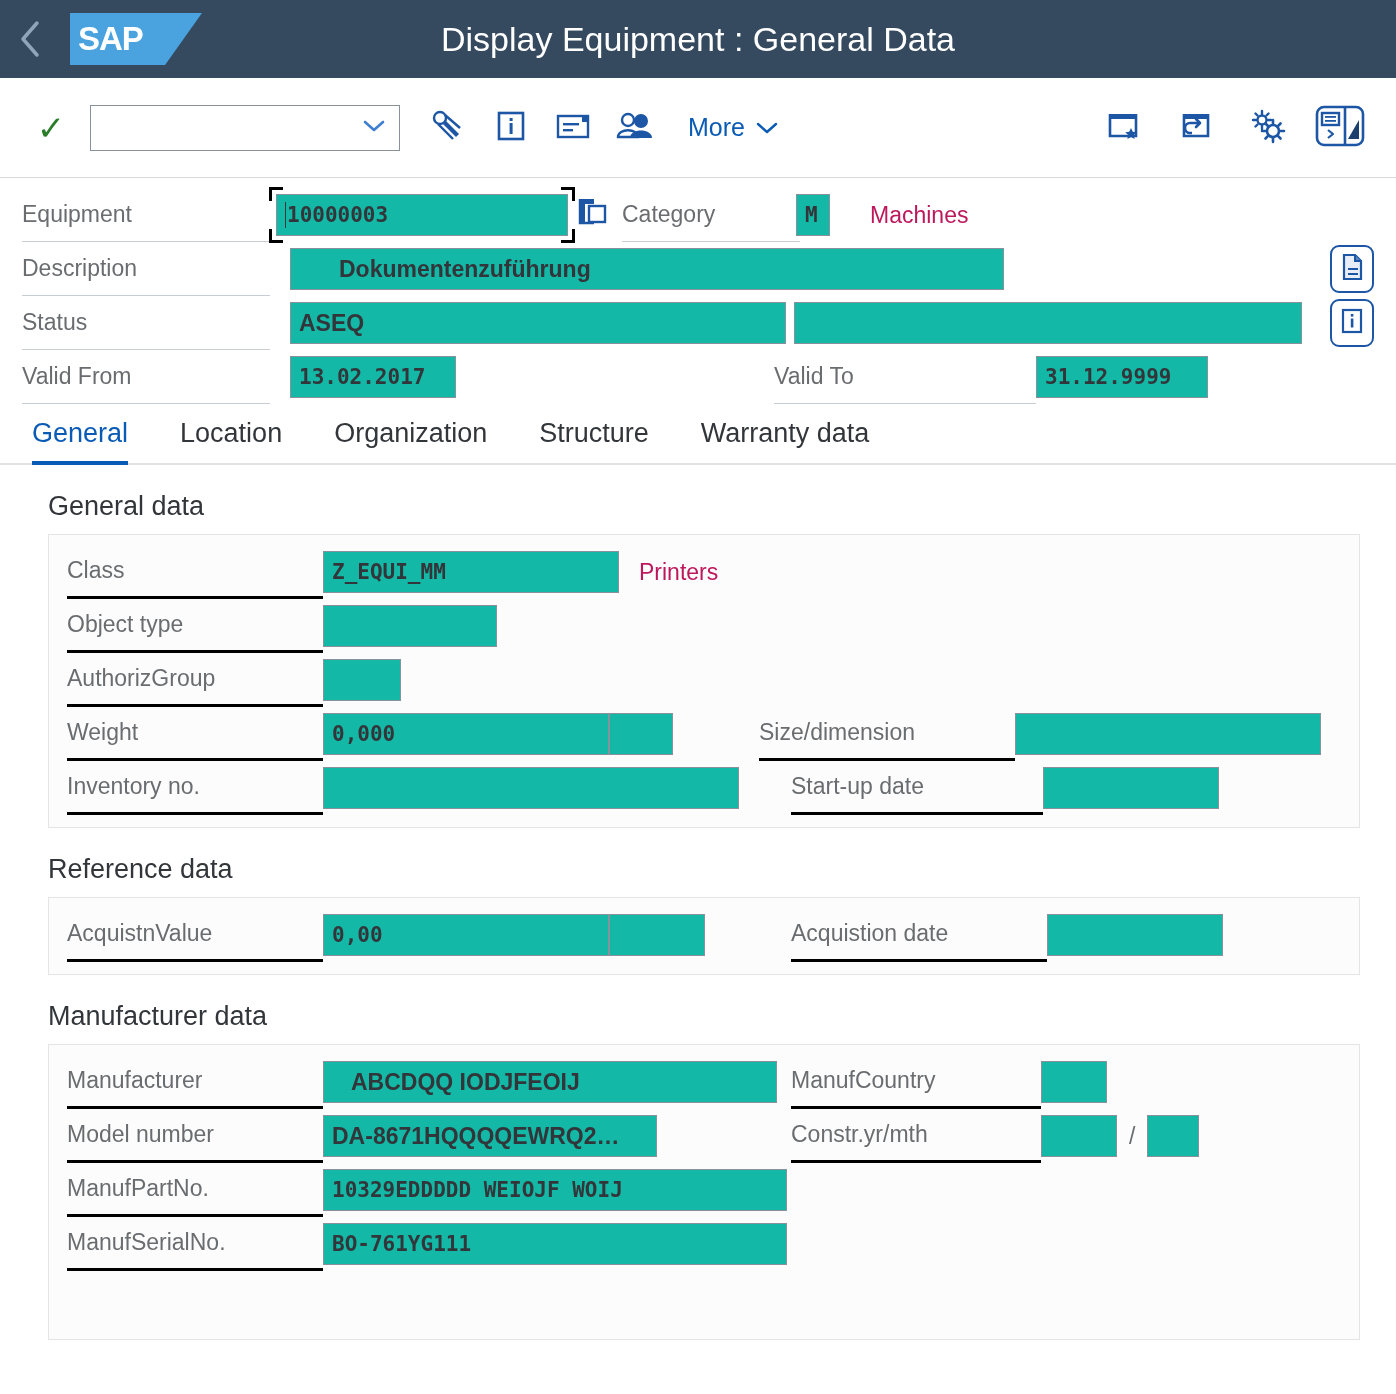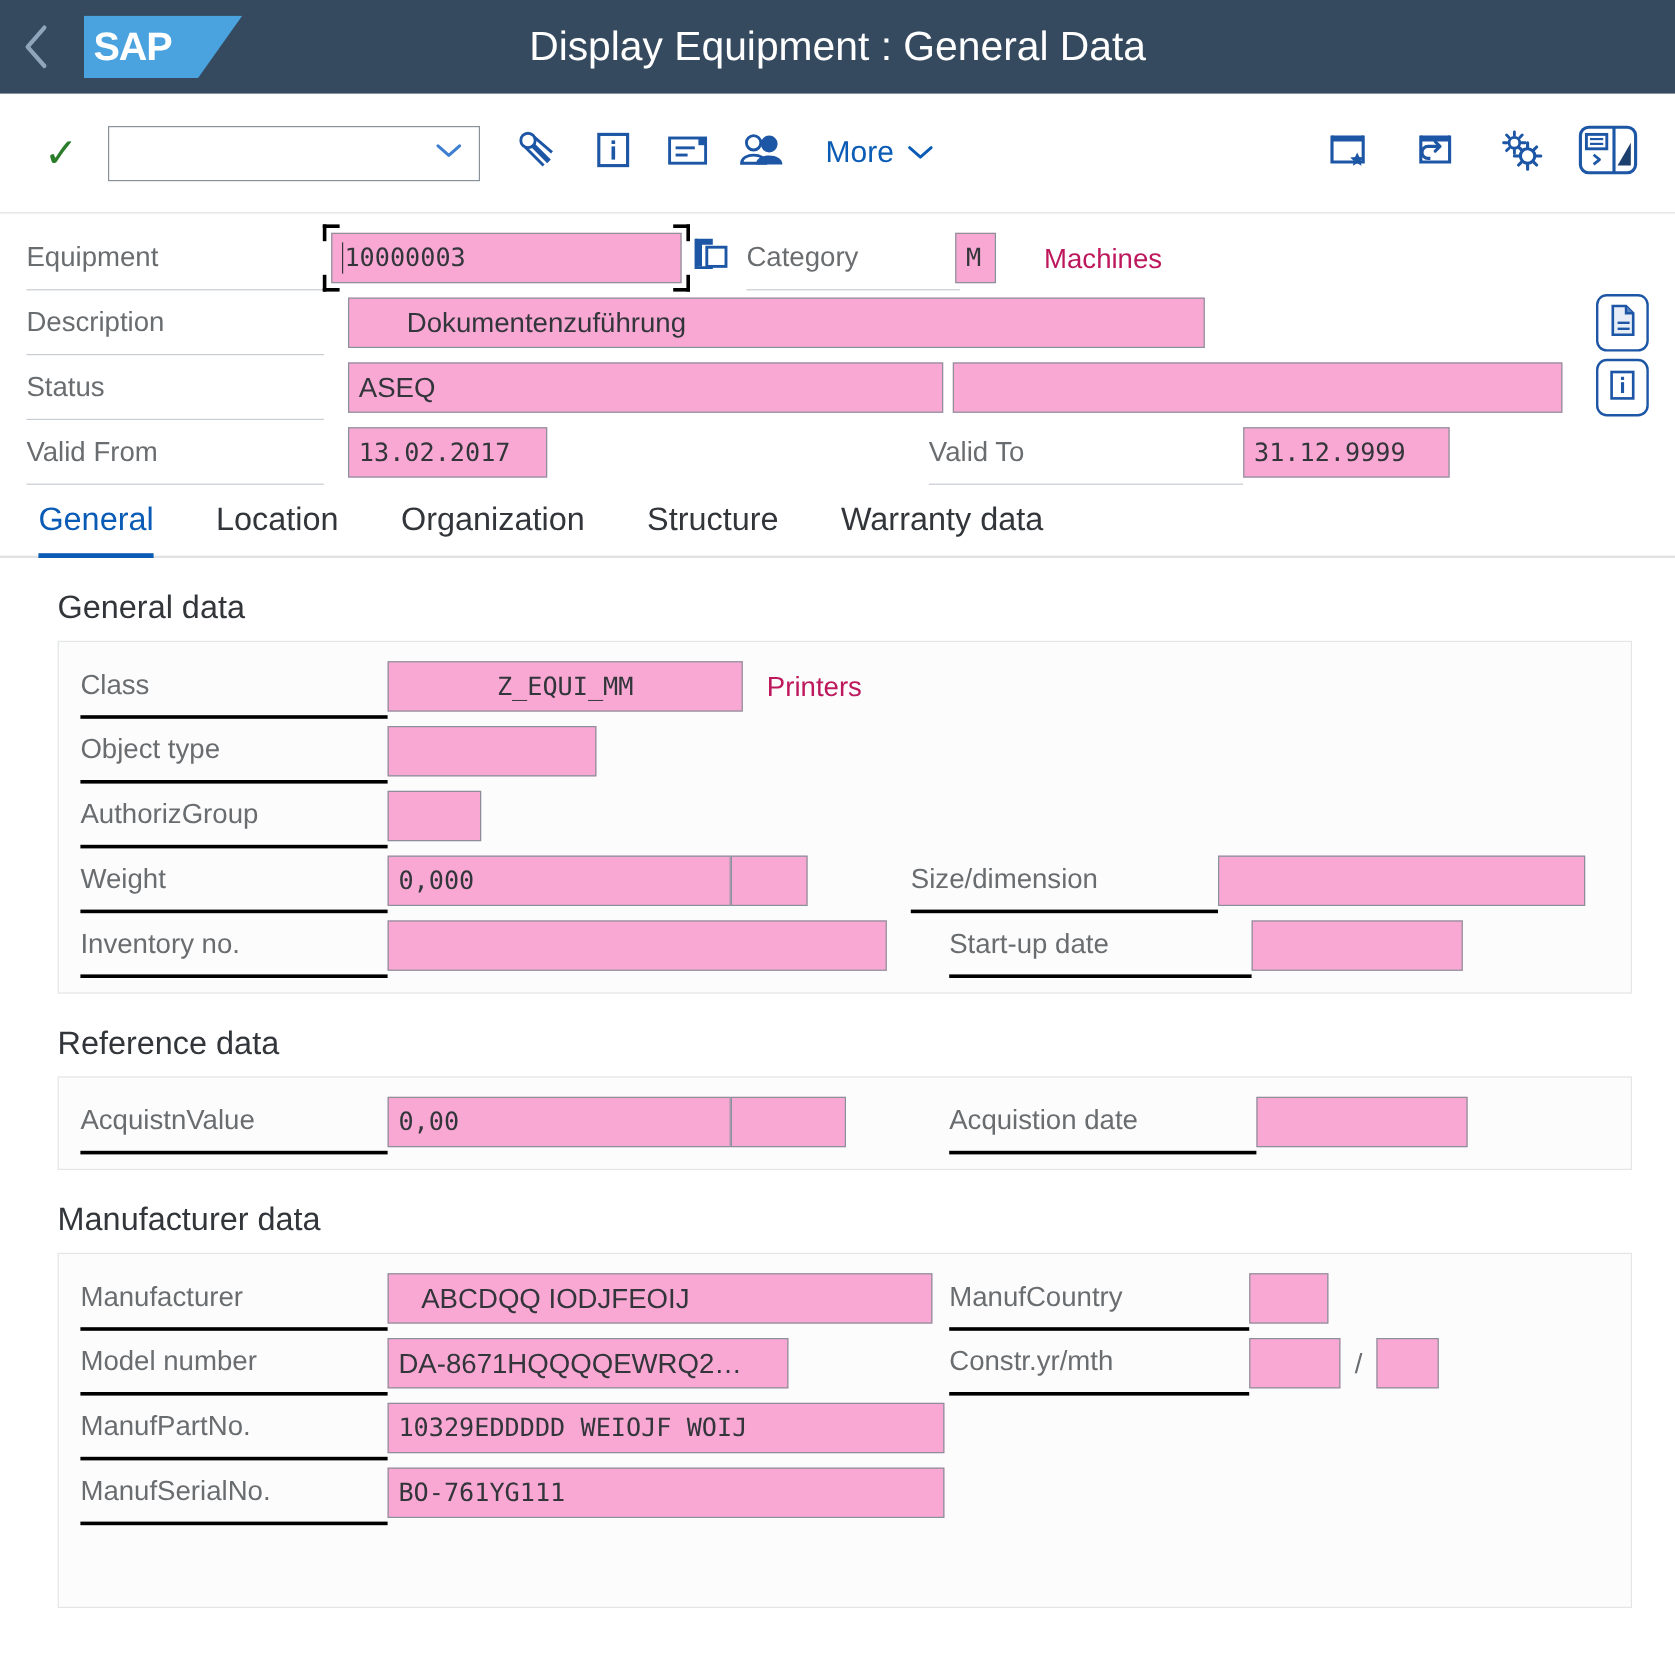--- a/index.html
+++ b/index.html
@@ -121,30 +121,31 @@
     color: #6a6d70;
     font-weight: 400;
     white-space: nowrap;
   }
   .lbl-underline {
     border-bottom: 1px solid #c8cdd3;
     height: 100%;
     display: flex; align-items: center;
   }
   .inp {
-    background: #f9a8d4;
+    background: #14b8a6;
     border: 1px solid #89919a;
     height: 42px;
     font-family: "DejaVu Sans Mono", monospace;
     font-size: 21px;
     color: #32363a;
     display: flex; align-items: center;
     padding: 0 8px;
     white-space: nowrap;
     overflow: hidden;
+    font-weight: bold;
   }
   .inp.sans { font-family: "Liberation Sans", sans-serif; font-size: 23px; }
   .focus-wrap { position: relative; display: inline-block; }
   .focus-wrap::before, .focus-wrap::after,
   .focus-wrap > .fc-tl, .focus-wrap > .fc-tr,
   .focus-wrap > .fc-bl, .focus-wrap > .fc-br { }
   .fc {
     position: absolute; width: 14px; height: 14px;
     border: 3px solid #000;
     pointer-events: none;
@@ -464,21 +465,21 @@
 
 <div class="content">
 
   <div class="section-title">General data</div>
   <div class="panel">
 
     <div class="frow">
       <div class="flabel" style="width:256px;">
         <span>Class</span>
       </div>
-      <div class="inp" style="width:296px;justify-content:center;">
+      <div class="inp" style="width:296px;">
         <span>Z_EQUI_MM</span>
       </div>
       <span class="ftext" style="">Printers</span>
     </div>
 
     <div class="frow">
       <div class="flabel" style="width:256px;">
         <span>Object type</span>
       </div>
       <div class="inp" style="width:174px;">

